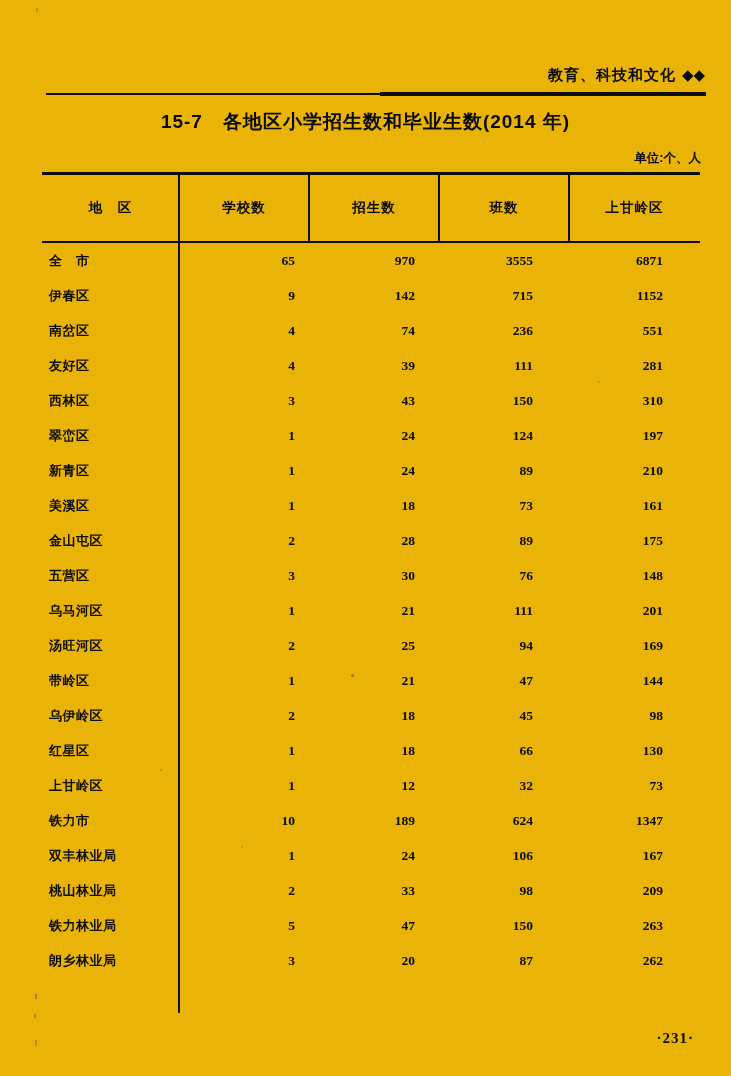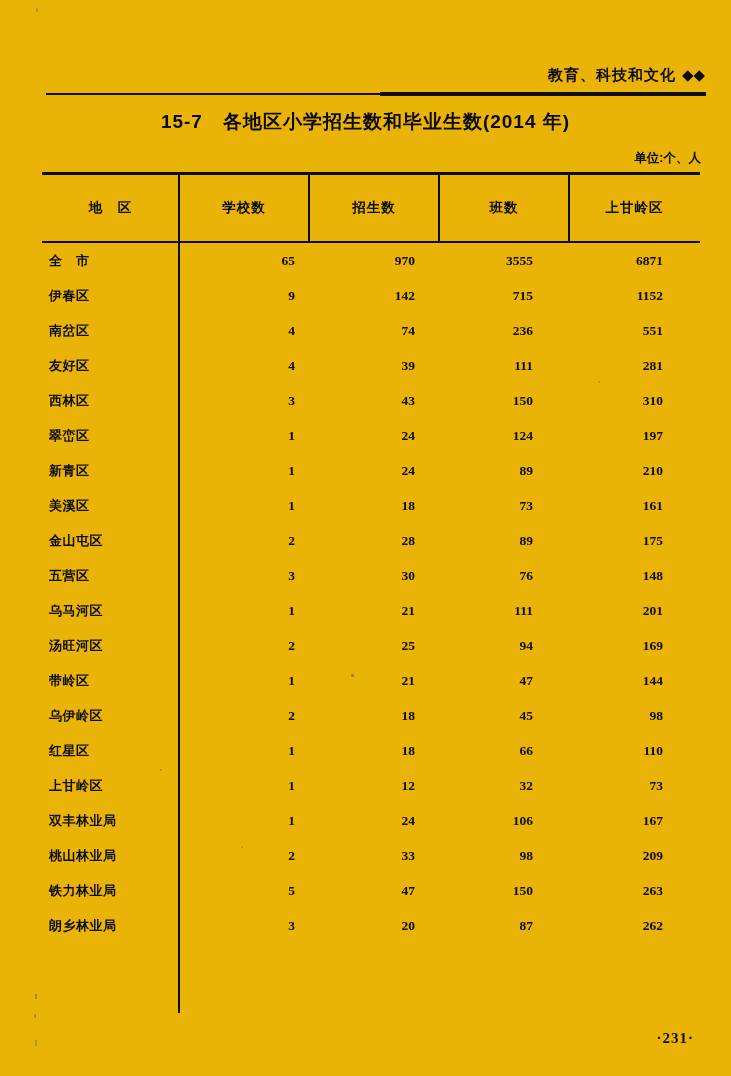--- a/index.html
+++ b/index.html
@@ -201,28 +201,35 @@
     <div class="td-num td-schools" data-bind="table.rows.13.schools">2</div>
     <div class="td-num td-classes" data-bind="table.rows.13.classes">18</div>
     <div class="td-num td-enrolled" data-bind="table.rows.13.enrolled">45</div>
     <div class="td-num td-graduates" data-bind="table.rows.13.graduates">98</div>
   </div>
         <div class="tr">
     <div class="td-region" data-bind="table.rows.14.region">红星区</div>
     <div class="td-num td-schools" data-bind="table.rows.14.schools">1</div>
     <div class="td-num td-classes" data-bind="table.rows.14.classes">18</div>
     <div class="td-num td-enrolled" data-bind="table.rows.14.enrolled">66</div>
-    <div class="td-num td-graduates" data-bind="table.rows.14.graduates">110</div>
+    <div class="td-num td-graduates" data-bind="table.rows.14.graduates">130</div>
   </div>
         <div class="tr">
     <div class="td-region" data-bind="table.rows.15.region">上甘岭区</div>
     <div class="td-num td-schools" data-bind="table.rows.15.schools">1</div>
     <div class="td-num td-classes" data-bind="table.rows.15.classes">12</div>
     <div class="td-num td-enrolled" data-bind="table.rows.15.enrolled">32</div>
     <div class="td-num td-graduates" data-bind="table.rows.15.graduates">73</div>
+  </div>
+        <div class="tr">
+    <div class="td-region" data-bind="table.rows.17.region">铁力市</div>
+    <div class="td-num td-schools" data-bind="table.rows.17.schools">10</div>
+    <div class="td-num td-classes" data-bind="table.rows.17.classes">189</div>
+    <div class="td-num td-enrolled" data-bind="table.rows.17.enrolled">624</div>
+    <div class="td-num td-graduates" data-bind="table.rows.17.graduates">1347</div>
   </div>
         <div class="tr">
     <div class="td-region" data-bind="table.rows.18.region">双丰林业局</div>
     <div class="td-num td-schools" data-bind="table.rows.18.schools">1</div>
     <div class="td-num td-classes" data-bind="table.rows.18.classes">24</div>
     <div class="td-num td-enrolled" data-bind="table.rows.18.enrolled">106</div>
     <div class="td-num td-graduates" data-bind="table.rows.18.graduates">167</div>
   </div>
         <div class="tr">
     <div class="td-region" data-bind="table.rows.19.region">桃山林业局</div>

